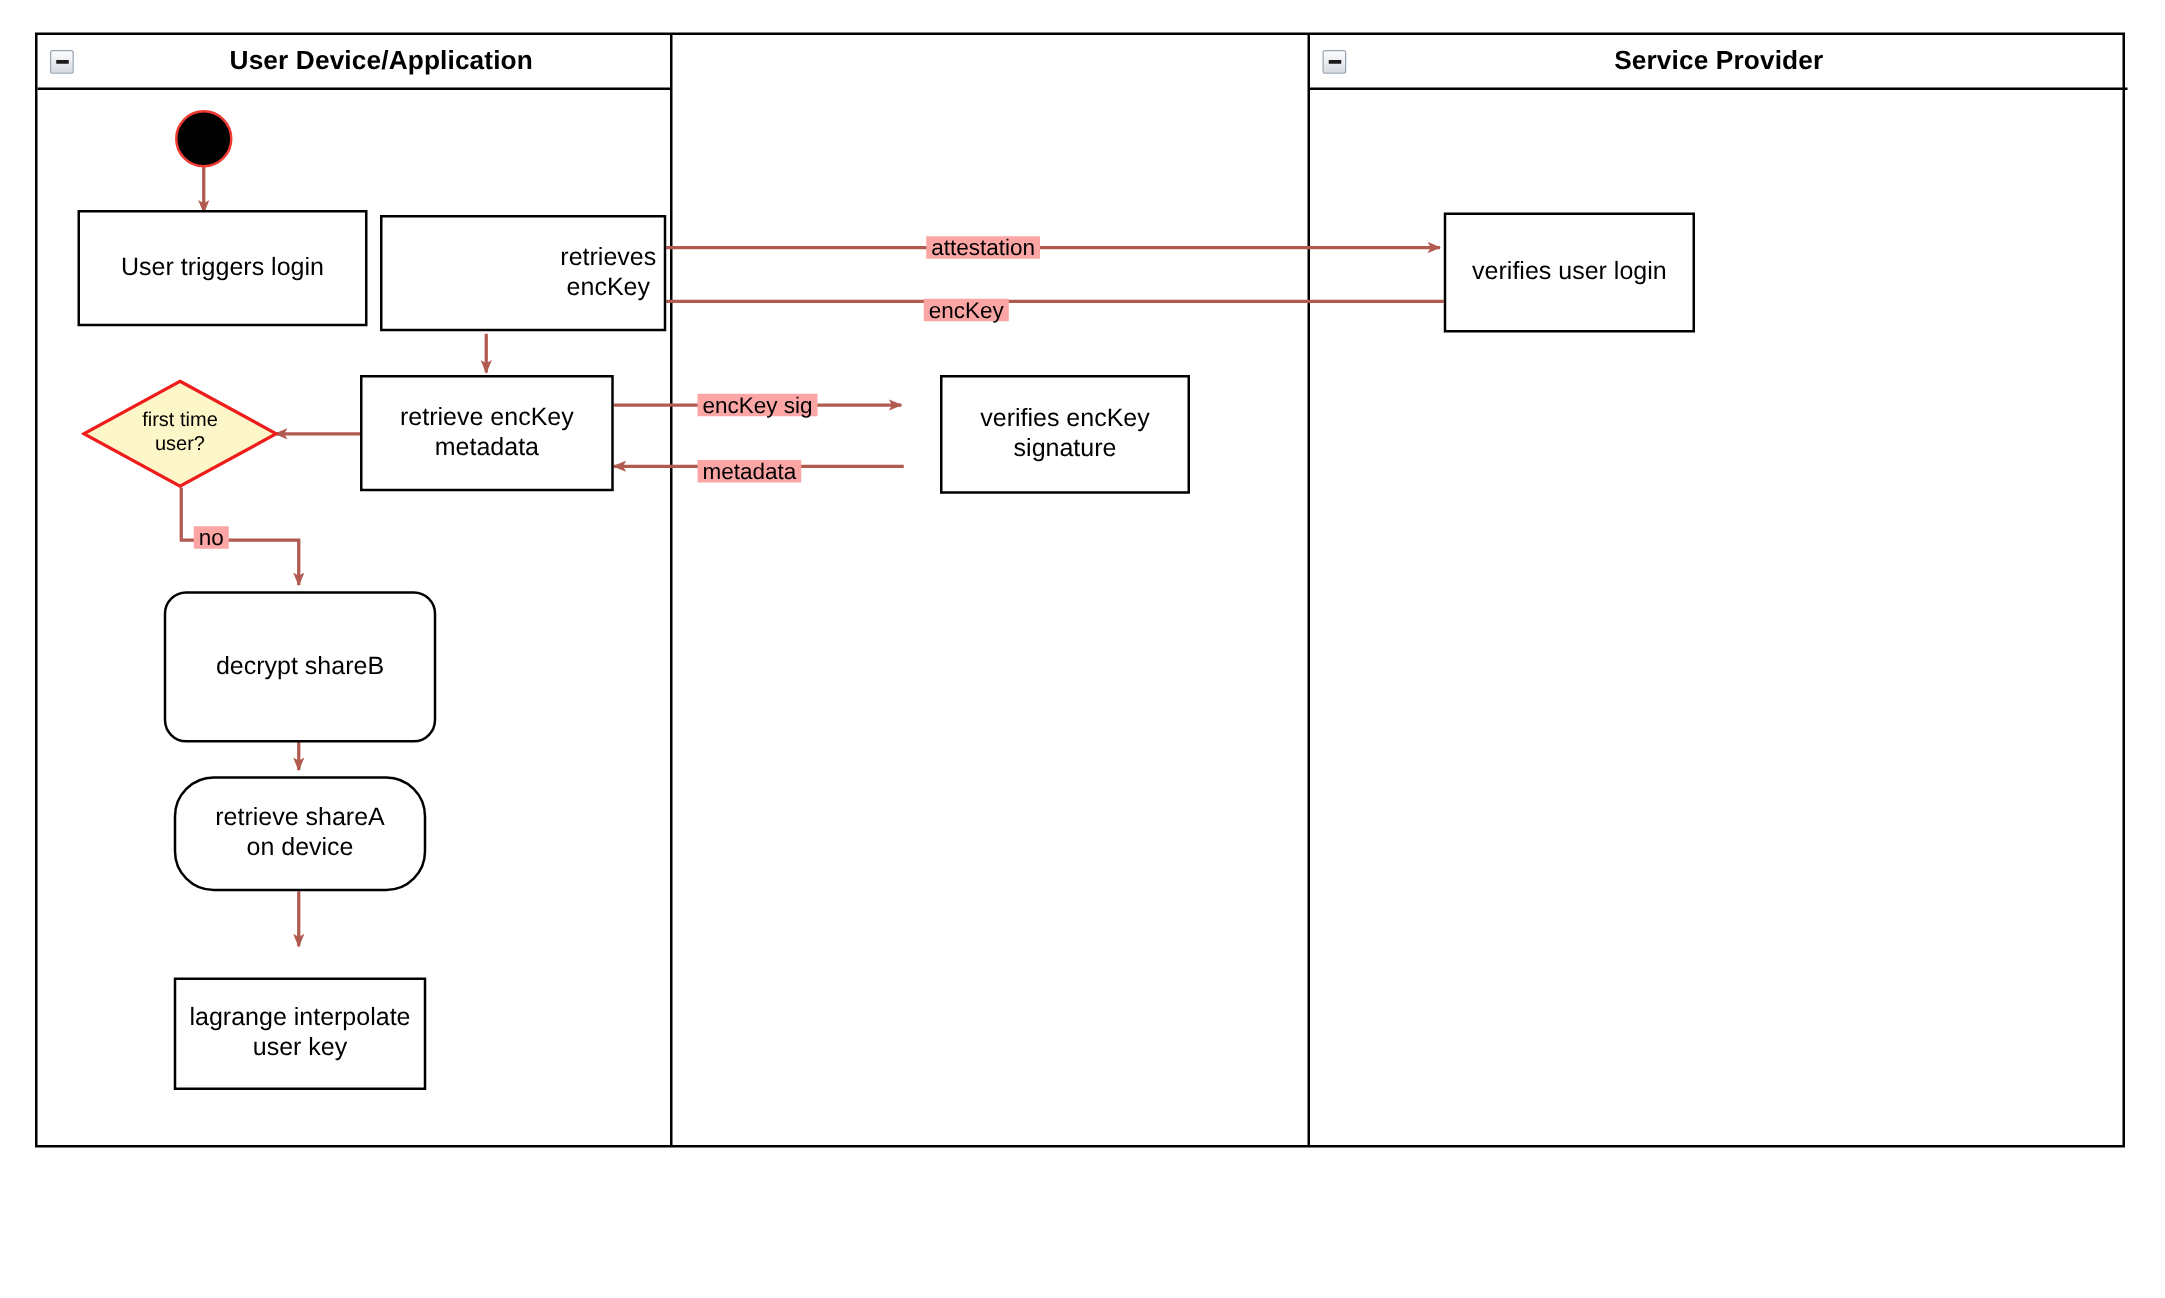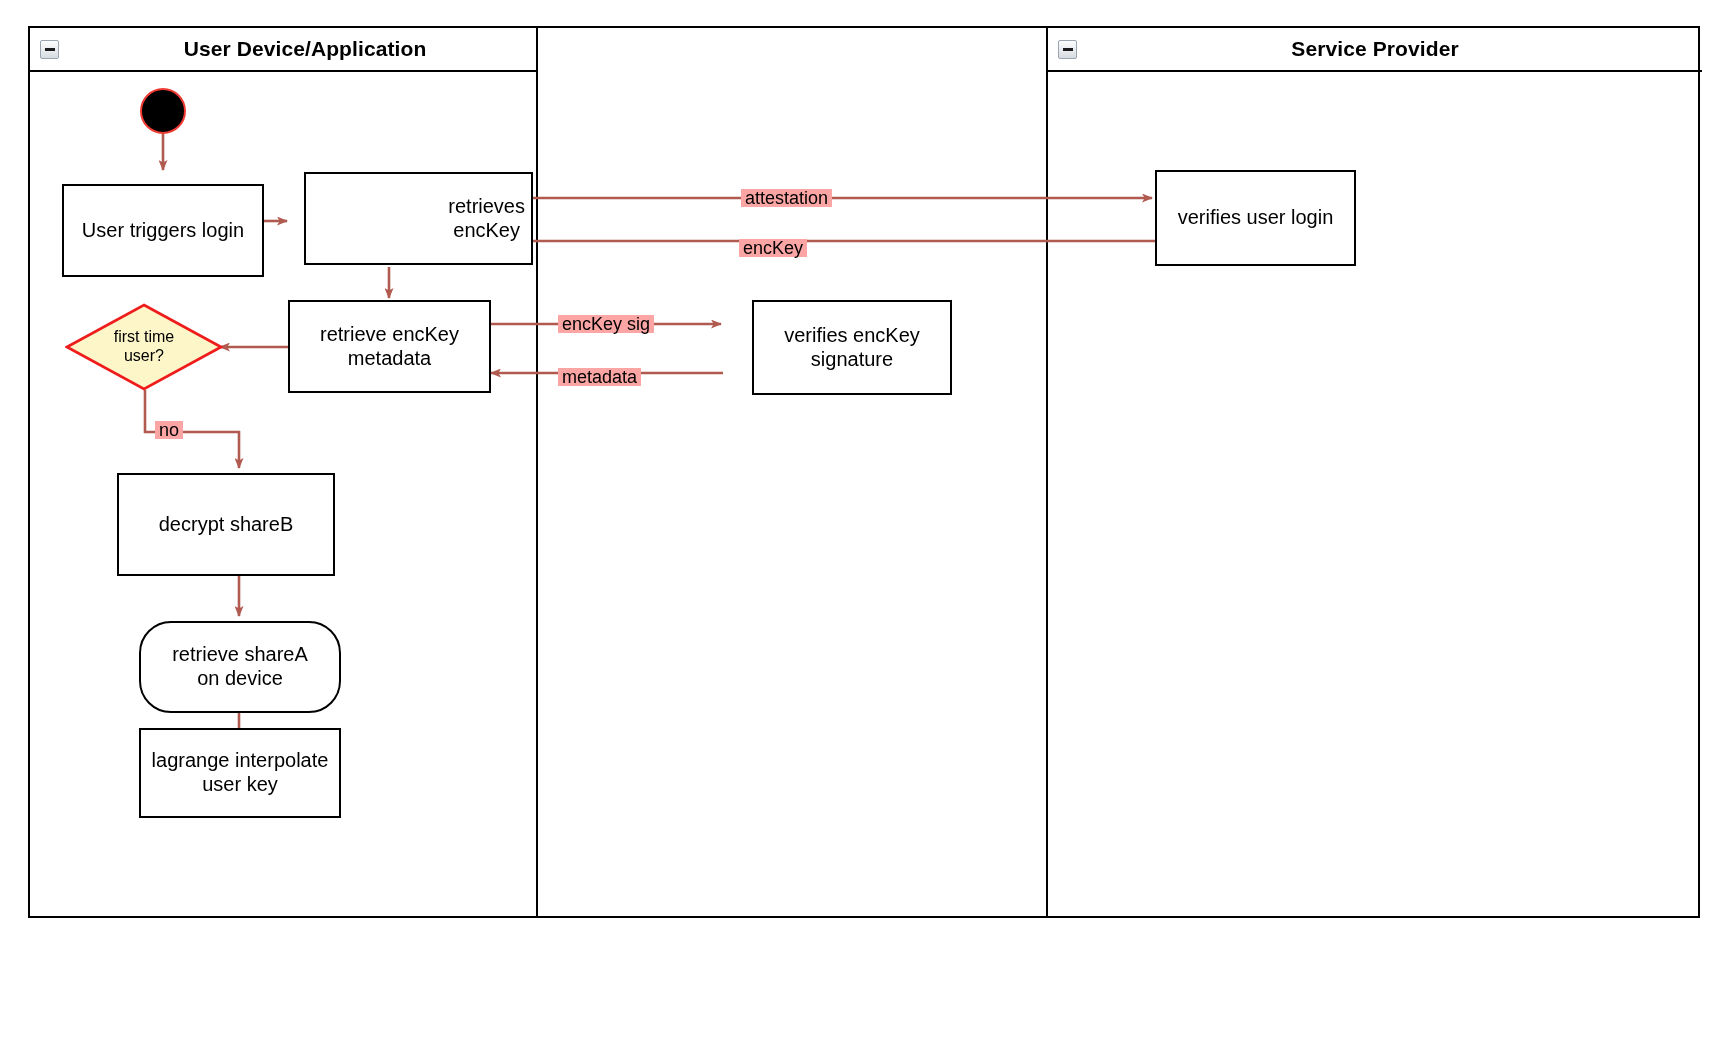--- a/index.html
+++ b/index.html
@@ -202,21 +202,21 @@
   </svg>
 
   <div class="edge-label" style="left:741px; top:189px;">attestation</div>
   <div class="edge-label" style="left:739px; top:239px;">encKey</div>
   <div class="edge-label" style="left:558px; top:315px;">encKey sig</div>
   <div class="edge-label" style="left:558px; top:368px;">metadata</div>
   <div class="edge-label" style="left:155px; top:421px;">no</div>
 
   <div class="start-node" style="left:140px; top:88px;"></div>
 
-  <div class="node rect" style="left:62px; top:184px; width:202px; height:93px;">
+  <div class="node rect" style="left:62px; top:168px; width:232px; height:93px;">
     <span class="label">User triggers login</span>
   </div>
 
   <div class="node rect" style="left:304px; top:172px; width:229px; height:93px;justify-content:flex-end;">
     <span class="label">retrieves
 encKey</span>
   </div>
 
   <div class="node rect" style="left:288px; top:300px; width:203px; height:93px;">
     <span class="label">retrieve encKey
@@ -224,30 +224,30 @@
   </div>
 
   <div class="diamond" style="left:65px; top:303px; width:158px; height:88px;">
     <svg width="158" height="88" style="display:block;">
       <polygon points="79,2 156,44 79,86 2,44" fill="#fdf6c8" stroke="#ef1c1c" stroke-width="2.6"></polygon>
     </svg>
     <span class="dlabel">first time
 user?</span>
   </div>
 
-  <div class="node rect" style="left:117px; top:473px; width:218px; height:103px;">
+  <div class="node rect" style="left:131px; top:473px; width:218px; height:121px;border-radius:18px;">
     <span class="label">decrypt shareB</span>
   </div>
 
   <div class="node rect" style="left:139px; top:621px; width:202px; height:92px;border-radius:32px;">
     <span class="label">retrieve shareA
 on device</span>
   </div>
 
-  <div class="node rect" style="left:139px; top:728px; width:202px; height:90px;">
+  <div class="node rect" style="left:139px; top:782px; width:202px; height:90px;">
     <span class="label">lagrange interpolate
 user key</span>
   </div>
 
   <div class="node rect" style="left:724px; top:300px; width:200px; height:95px;margin-left:28px;">
     <span class="label">verifies encKey
 signature</span>
   </div>
 
   <div class="node rect" style="left:1155px; top:170px; width:201px; height:96px;">

